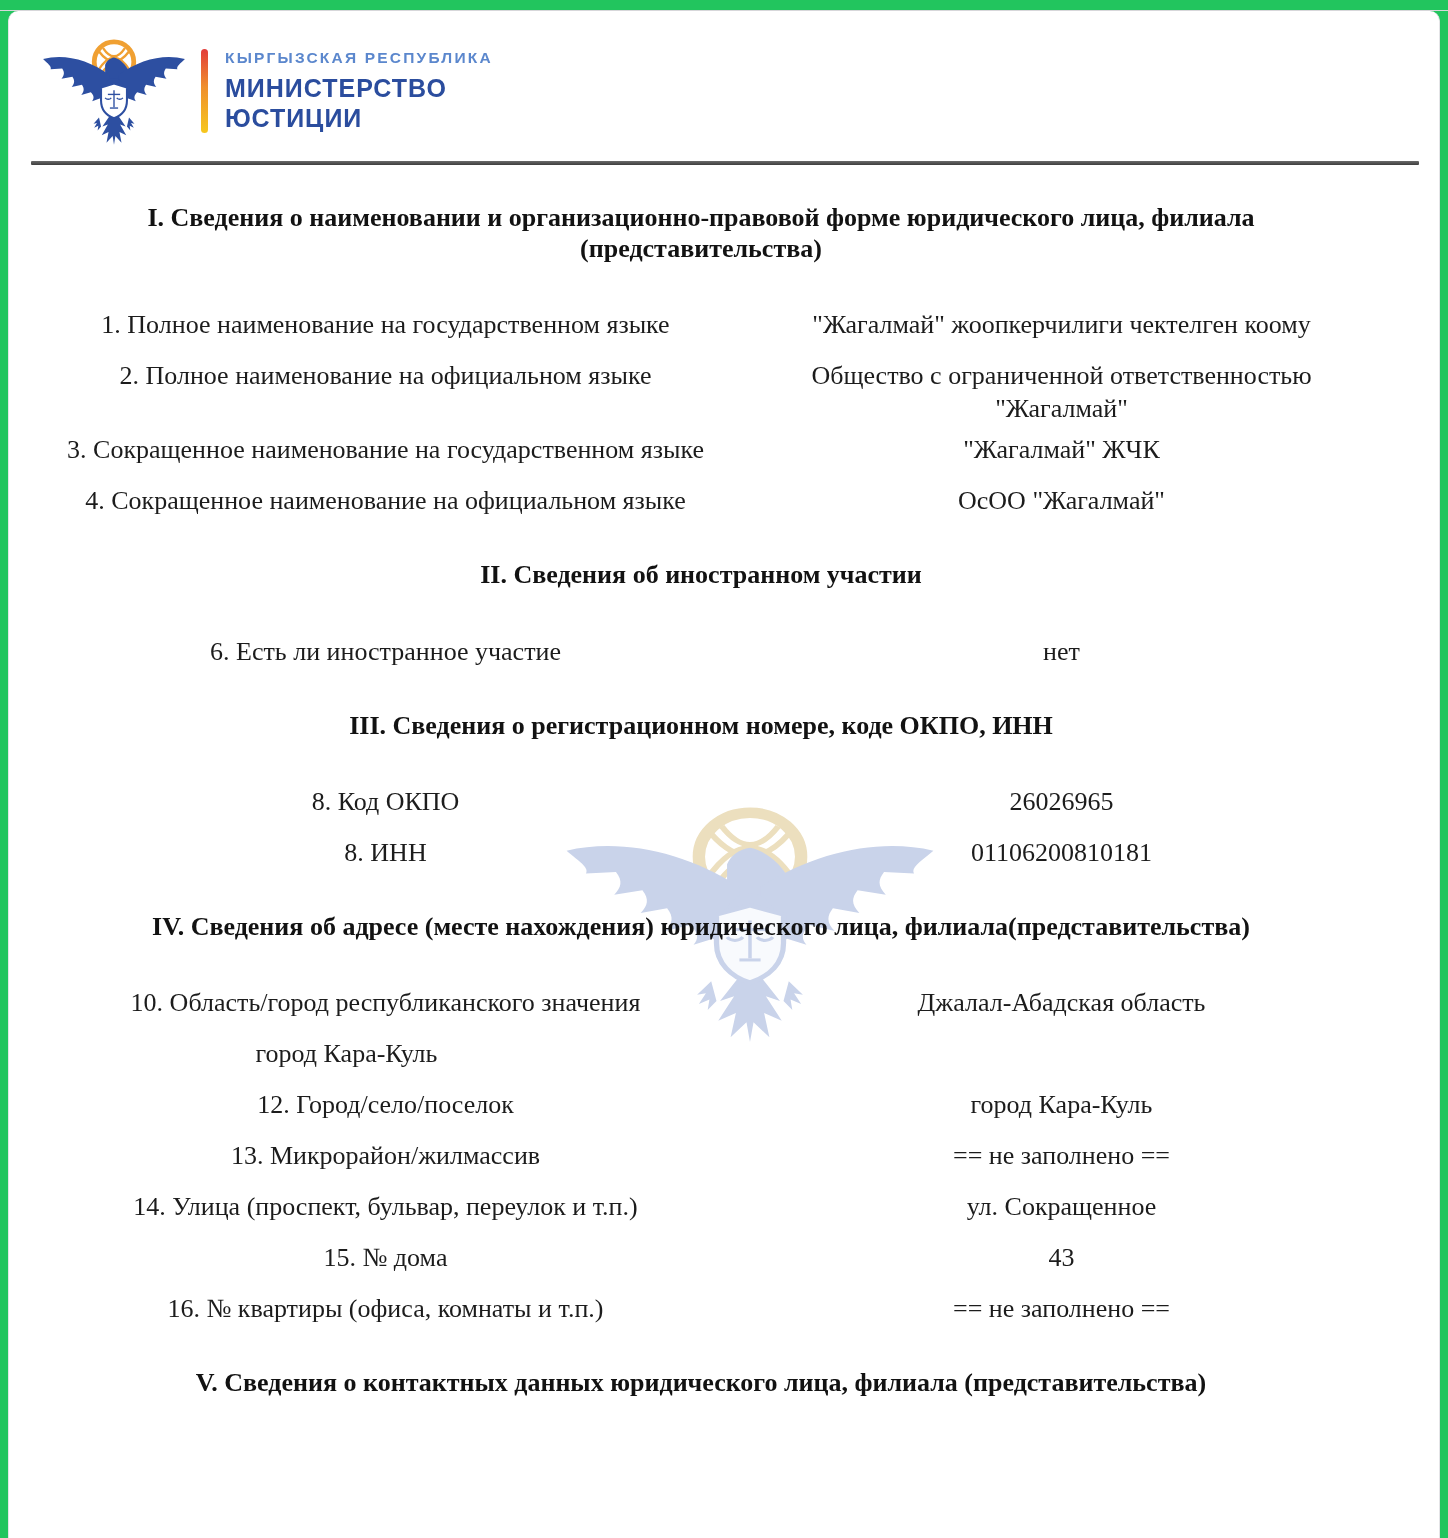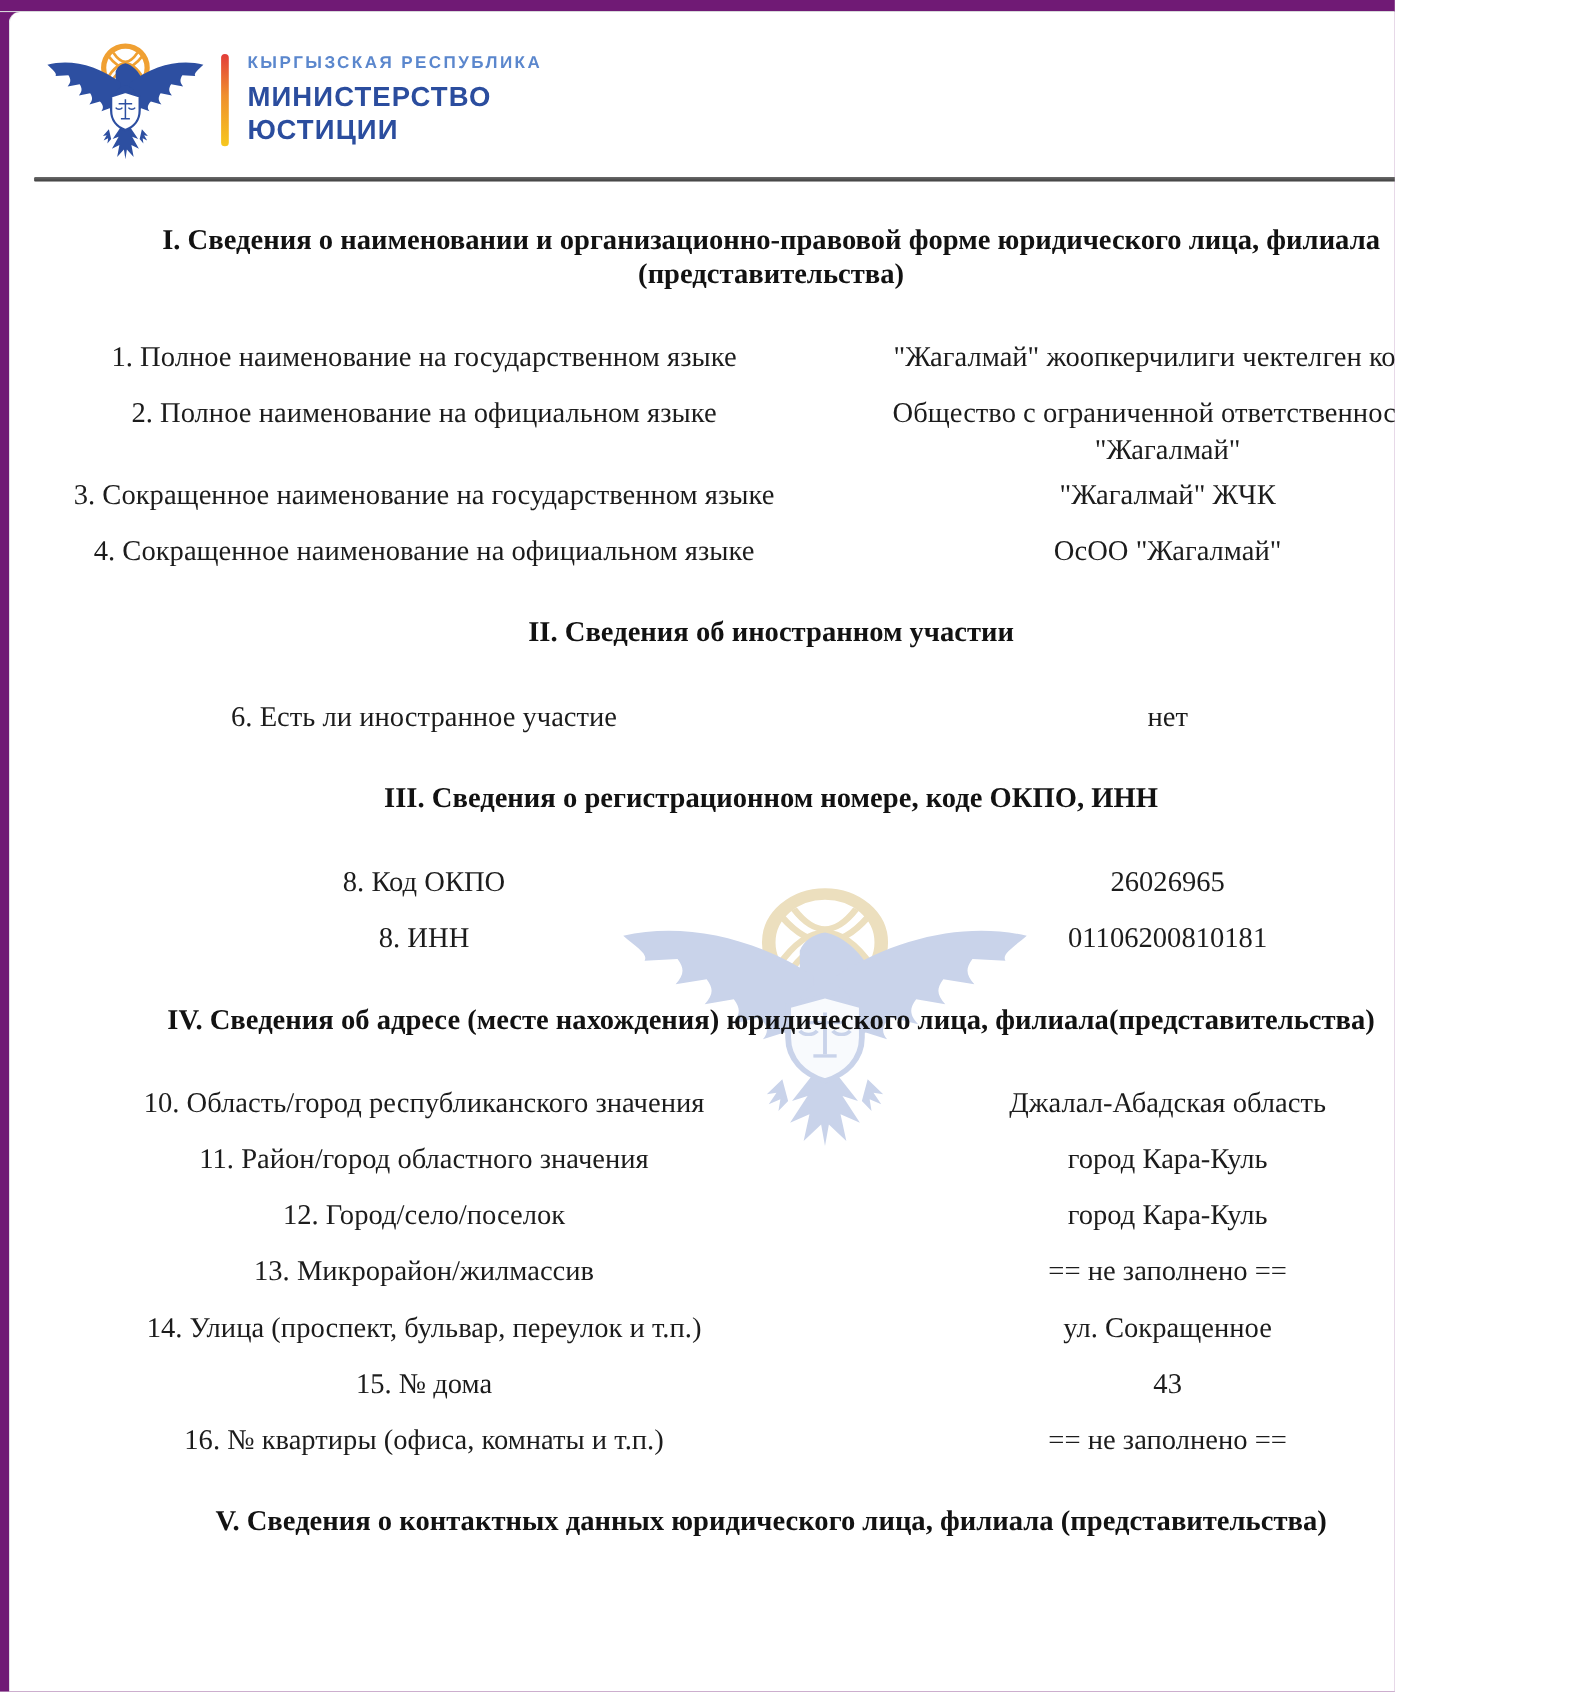--- a/index.html
+++ b/index.html
@@ -1,19 +1,19 @@
 <!DOCTYPE html>
 <html lang="ru"><head>
 <meta charset="utf-8">
 <style>
   * { margin:0; padding:0; box-sizing:border-box; }
   html,body { background:#ffffff; }
   .canvas {
-    position:relative; width:1268px; height:1538px;
-    background:#701a75; overflow:hidden;
+    position:relative; width:1448px; height:1538px;
+    background:#22c55e; overflow:hidden;
     font-family:"Liberation Serif","DejaVu Serif",serif;
     color:#1c1c1c;
   }
   .top-line { position:absolute; top:10px; left:0; width:100%; height:1px; background:#d7d7da; }
   .page {
     position:absolute; top:11px; left:8px; width:1432px; height:1527px;
     background:#ffffff;
     border-left:1px solid #e4e4e7; border-right:1px solid #e4e4e7;
     border-radius:10px 10px 0 0;
   }
@@ -155,21 +155,20 @@
           </div>
         </section>
 
         <section class="section">
           <h2 class="section-title">IV. Сведения об адресе (месте нахождения) юридического лица, филиала(представительства)</h2>
           <div class="row">
             <div class="lbl">10. Область/город республиканского значения</div>
             <div class="val">Джалал-Абадская область</div>
           </div>
           <div class="row">
-            <div class="lbl">11. Район/город областного значения</div>
             <div class="val">город Кара-Куль</div>
           </div>
           <div class="row">
             <div class="lbl">12. Город/село/поселок</div>
             <div class="val">город Кара-Куль</div>
           </div>
           <div class="row">
             <div class="lbl">13. Микрорайон/жилмассив</div>
             <div class="val">== не заполнено ==</div>
           </div>

